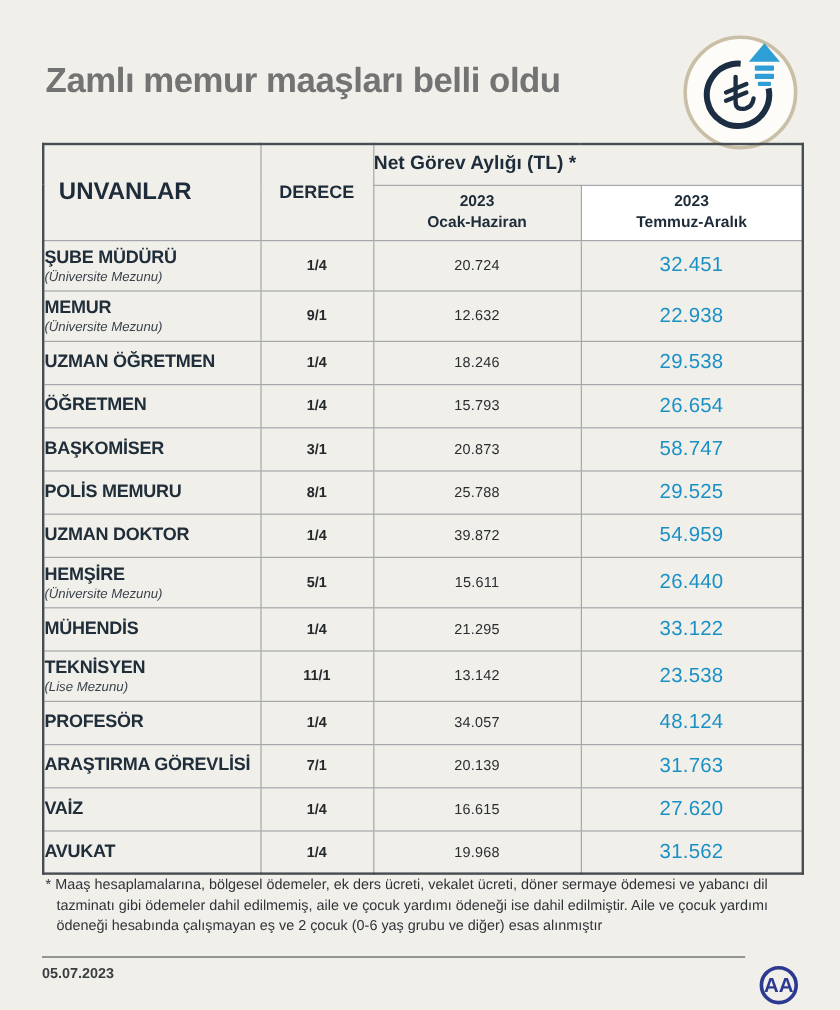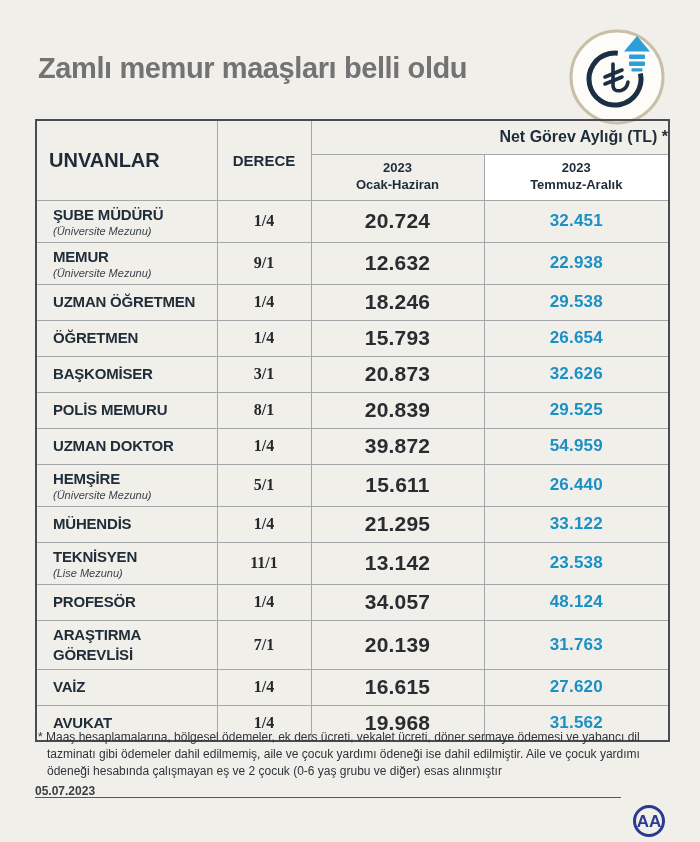--- a/index.html
+++ b/index.html
@@ -22,42 +22,42 @@
 
   table.salary {
     position:absolute; left:35px; top:119px;
     width:633px; table-layout:fixed; border-collapse:collapse;
     border:2px solid #474d52;
   }
   .salary th, .salary td { border:1px solid #a3a7aa; }
   .salary thead th { color:#1e2c39; vertical-align:middle; }
   th.h-unvanlar { text-align:left; padding-left:12px; font-size:20px; font-weight:700; }
   th.h-derece   { text-align:center; font-size:15px; font-weight:700; }
-  th.h-group    { text-align:right; font-size:16px; font-weight:700; height:34px; }
+  th.h-group    { text-align:left; font-size:16px; font-weight:700; height:34px; }
   th.h-sub      { text-align:center; font-size:13px; font-weight:700; line-height:1.3;
                   white-space:pre-line; height:46px; }
   .col-hl { background:#ffffff; }
 
-  .salary tbody td { height:36px; padding:4px 16px; vertical-align:middle;margin-top:28px; }
+  .salary tbody td { height:36px; padding:4px 0; vertical-align:middle;margin-top:28px; }
   td.c-title  { text-align:left; padding-left:12px; }
   .job { font-size:15px; font-weight:700; color:#202e3a; line-height:20px; letter-spacing:-0.2px; }
   .sub { font-size:11px; font-style:italic; color:#3a434c; line-height:13px; }
   .sub:empty { display:none; }
-  td.c-derece { text-align:center; font-size:16px; font-weight:700; color:#26292c;font-family:Liberation Serif, serif; }
-  td.c-v1 { text-align:center; font-size:21px; font-weight:700; color:#2a2d30; letter-spacing:0.2px; }
-  td.c-v2 { text-align:center; font-size:17px; font-weight:700; color:#1a90c5; letter-spacing:0.2px; }
+  td.c-derece { text-align:center; font-size:12px; font-weight:700; color:#26292c; }
+  td.c-v1 { text-align:center; font-size:12px; font-weight:400; color:#2a2d30; letter-spacing:0.2px; }
+  td.c-v2 { text-align:center; font-size:17px; font-weight:400; color:#1a90c5; letter-spacing:0.2px; }
 
   .footnote {
     position:absolute; left:38px; top:729px; width:628px;
     font-size:12px; line-height:1.42; color:#2f3438;
     text-indent:-9px; padding-left:9px;
   }
 
   .bottom-rule { position:absolute; left:35px; top:797px; width:586px; height:1px; background:#55585c; }
-  .date-label  { position:absolute; left:35px; top:784px; font-size:12px; font-weight:700; color:#3b3e41; }
+  .date-label  { position:absolute; left:35px; top:804px; font-size:12px; font-weight:700; color:#3b3e41; }
   .aa-logo     { position:absolute; left:629px; top:802px; width:40px; height:40px; }
 </style>
 </head>
 <body>
 
 <h1 class="page-title">Zamlı memur maaşları belli oldu</h1>
 
 <div class="badge">
   <svg width="102" height="102" viewBox="0 0 102 102">
     <circle cx="51" cy="51" r="46" fill="#fdfcf9" stroke="#c9bfa6" stroke-width="3"></circle>
@@ -137,30 +137,30 @@
     <td class="c-v2">26.654</td>
   </tr>
 
   <tr>
     <td class="c-title">
       <div class="job">BAŞKOMİSER</div>
 
     </td>
     <td class="c-derece">3/1</td>
     <td class="c-v1">20.873</td>
-    <td class="c-v2">32.626</td>
+    <td class="c-v2">58.747</td>
   </tr>
 
   <tr>
     <td class="c-title">
       <div class="job">POLİS MEMURU</div>
 
     </td>
     <td class="c-derece">8/1</td>
-    <td class="c-v1">20.839</td>
+    <td class="c-v1">25.788</td>
     <td class="c-v2">29.525</td>
   </tr>
 
   <tr>
     <td class="c-title">
       <div class="job">UZMAN DOKTOR</div>
 
     </td>
     <td class="c-derece">1/4</td>
     <td class="c-v1">39.872</td>

